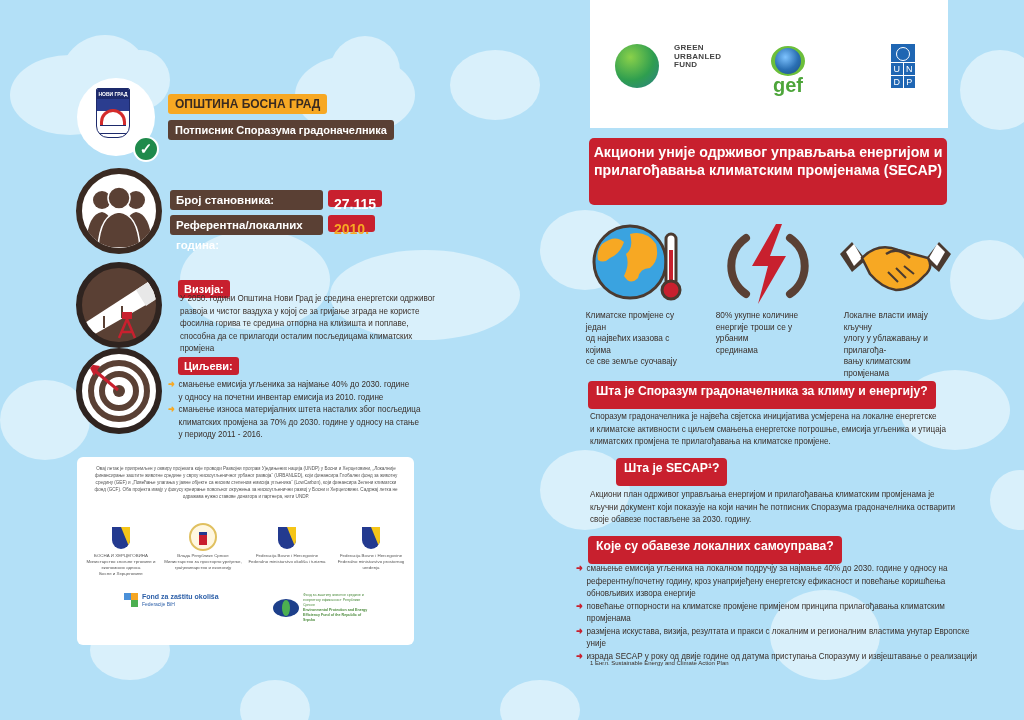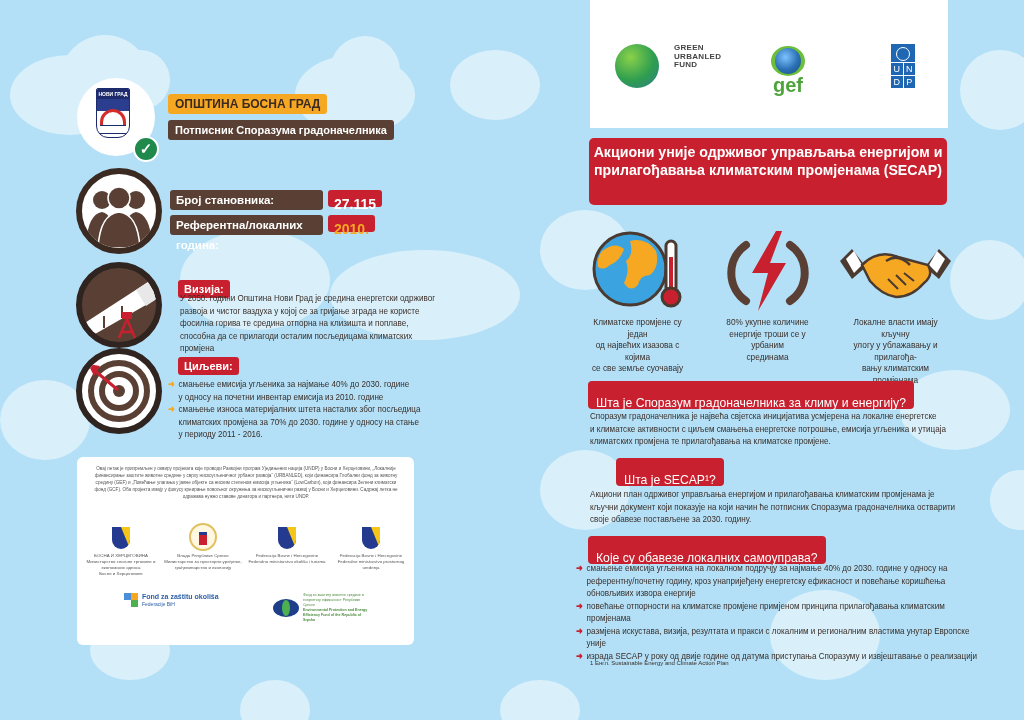--- a/index.html
+++ b/index.html
@@ -109,27 +109,27 @@
   .undp-top::after { content:""; position:absolute; left:5px; top:3px; width:12px; height:12px; border:1.5px solid #fff; border-radius:50%; }
   .undp-grid { display: grid; grid-template-columns: 1fr 1fr; gap: 1px; }
   .undp-grid span { background: #1f66b3; color: #fff; font-size: 9px; text-align: center; line-height: 12px; }
 
   .title-box {
     position: absolute; left: 589px; top: 138px; width: 358px; height: 67px;
     background: #c8202e; border-radius: 5px; color: #fff; text-align: center;
     font-size: 14.2px; font-weight: bold; line-height: 17.5px; padding-top: 6px;
   }
 
-  .feature { position: absolute; top: 231px; width: 115px; text-align: center; }
+  .feature { position: absolute; top: 224px; width: 115px; }
   .feature .cap { font-size: 9.2px; line-height: 11.5px; color: #3a2e28; margin-top: 6px; transform: scaleX(0.9); }
   .feature-icon { height: 80px; position: relative; }
 
   .qhead {
-    position: absolute; height: 28px; padding: 12px 8px;
-    background: #c8202e; color: #fff; font-size: 12.2px; font-weight: normal; line-height: 21px; border-radius: 4px;
+    position: absolute; height: 28px; padding: 0 8px;
+    background: #c8202e; color: #fff; font-size: 12.2px; font-weight: bold; line-height: 21px; border-radius: 4px;
   }
   .footnote { position: absolute; left: 590px; top: 660px; font-size: 6px; color: #3a2e28; }
 </style>
 </head>
 <body>
 
 <div class="cloud" style="left:10px;top:55px;width:120px;height:80px;"></div>
 <div class="cloud" style="left:60px;top:35px;width:90px;height:90px;"></div>
 <div class="cloud" style="left:110px;top:50px;width:60px;height:60px;"></div>
 <div class="cloud" style="left:295px;top:55px;width:120px;height:80px;"></div>

